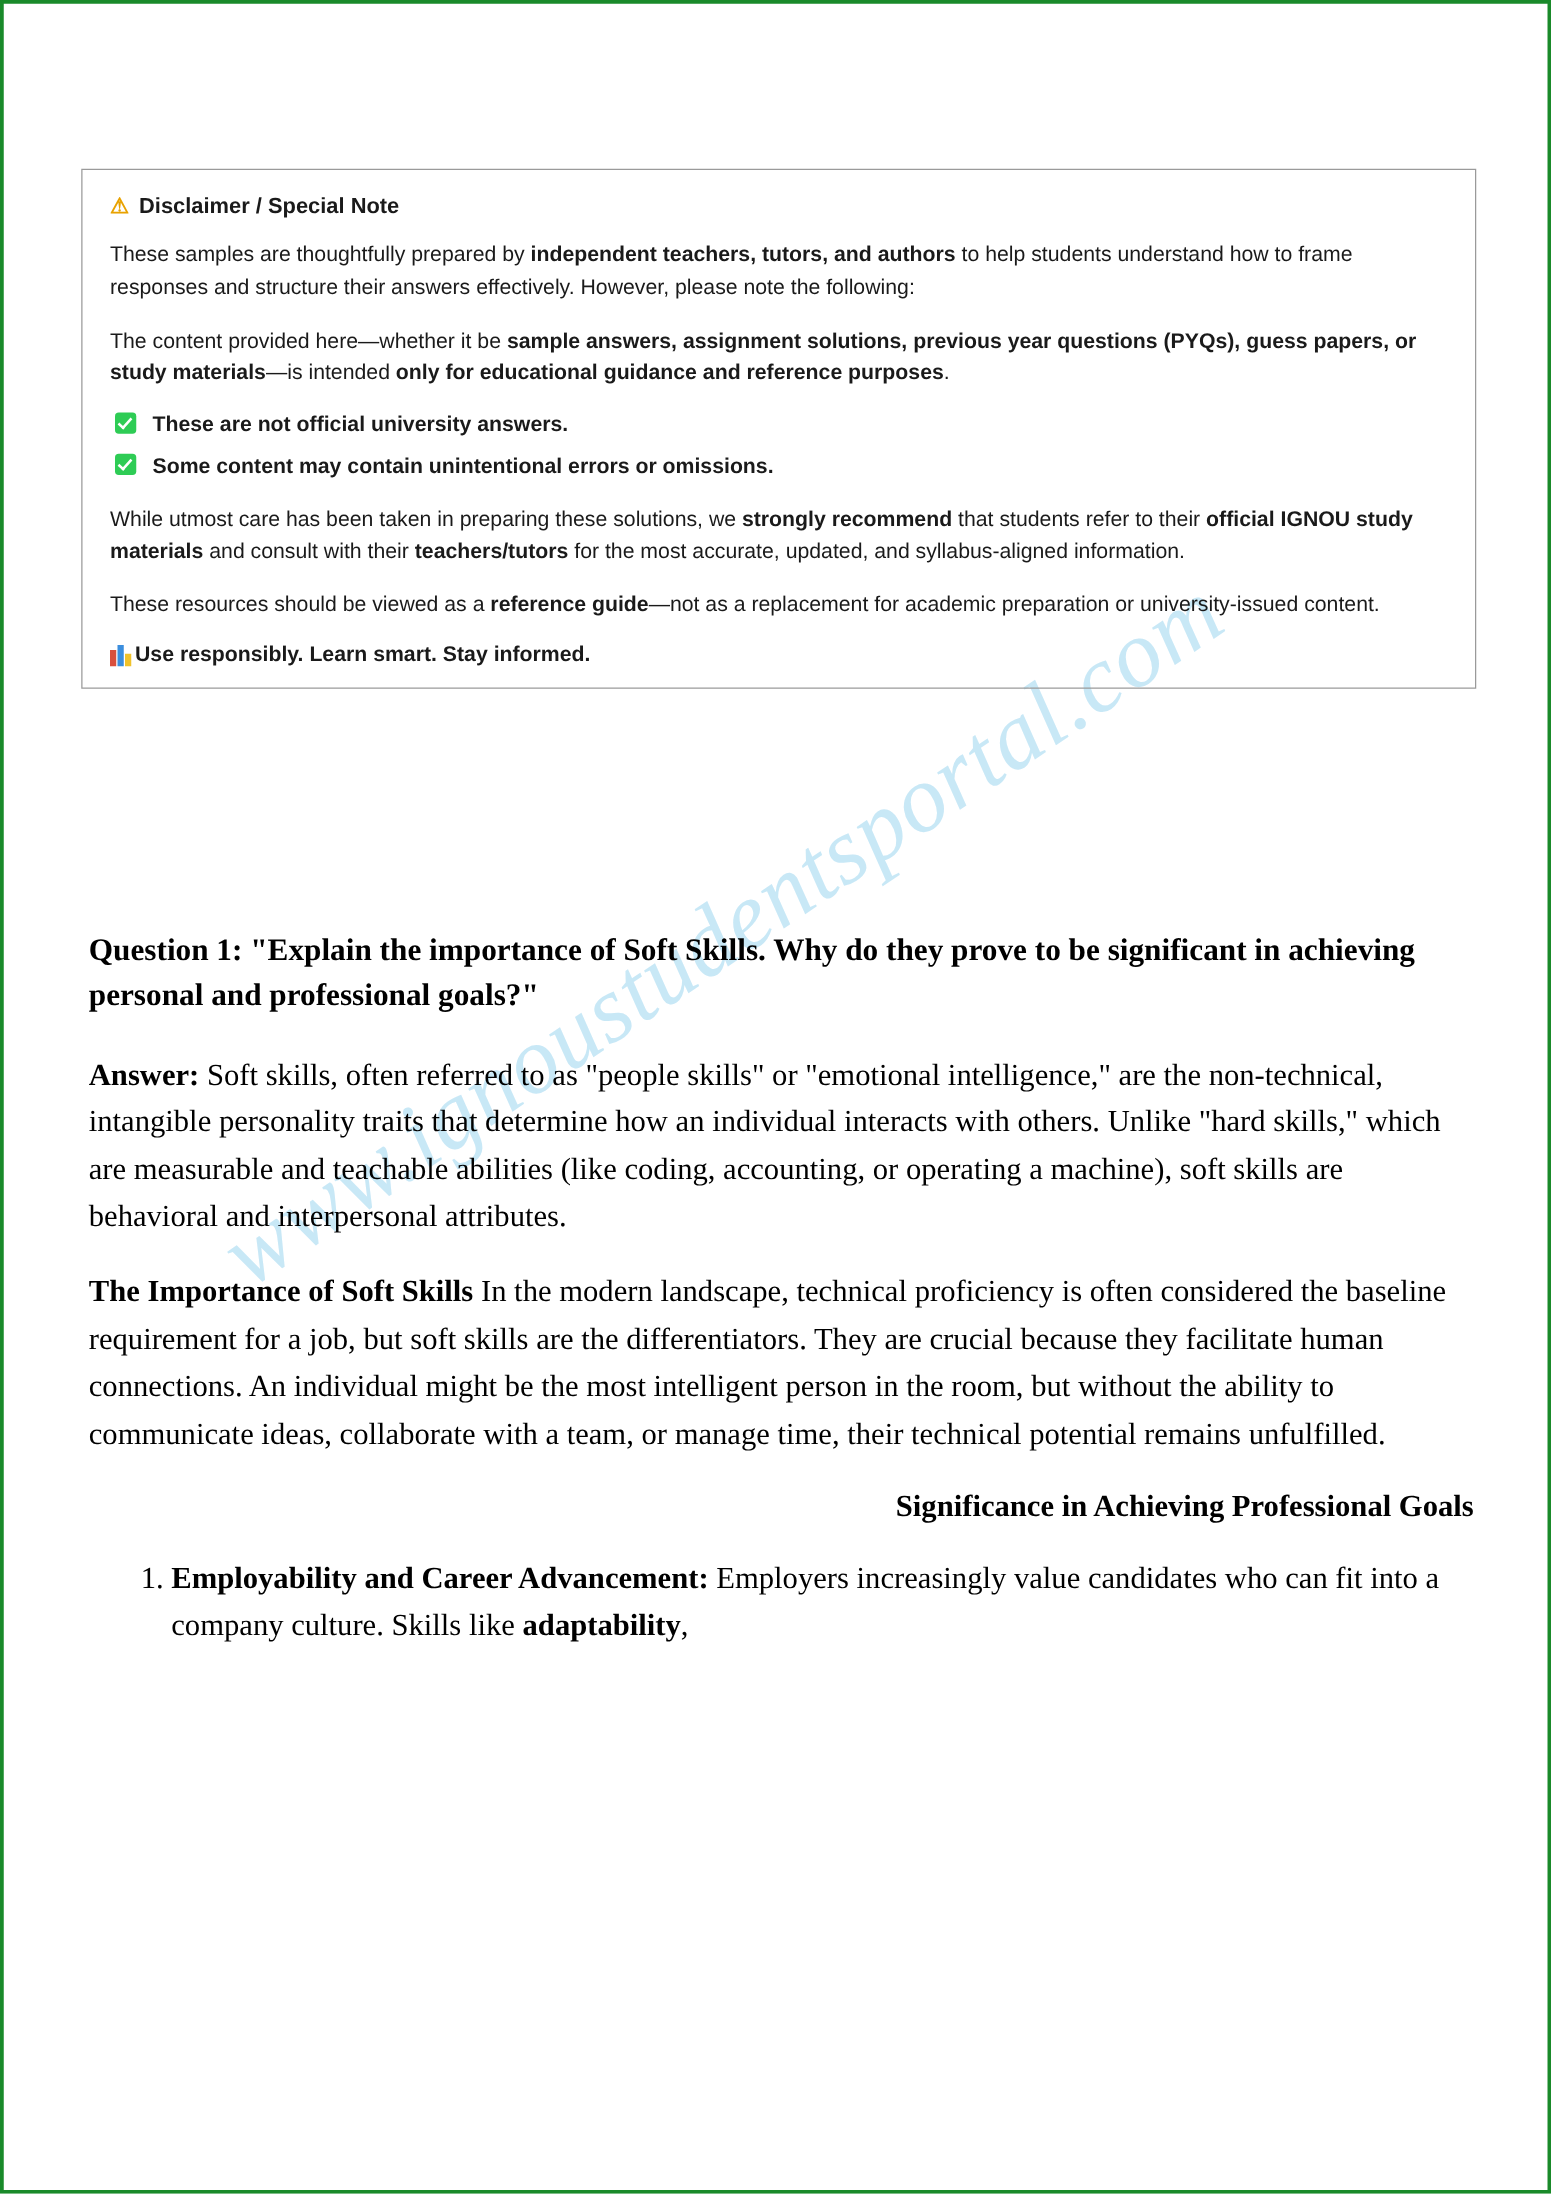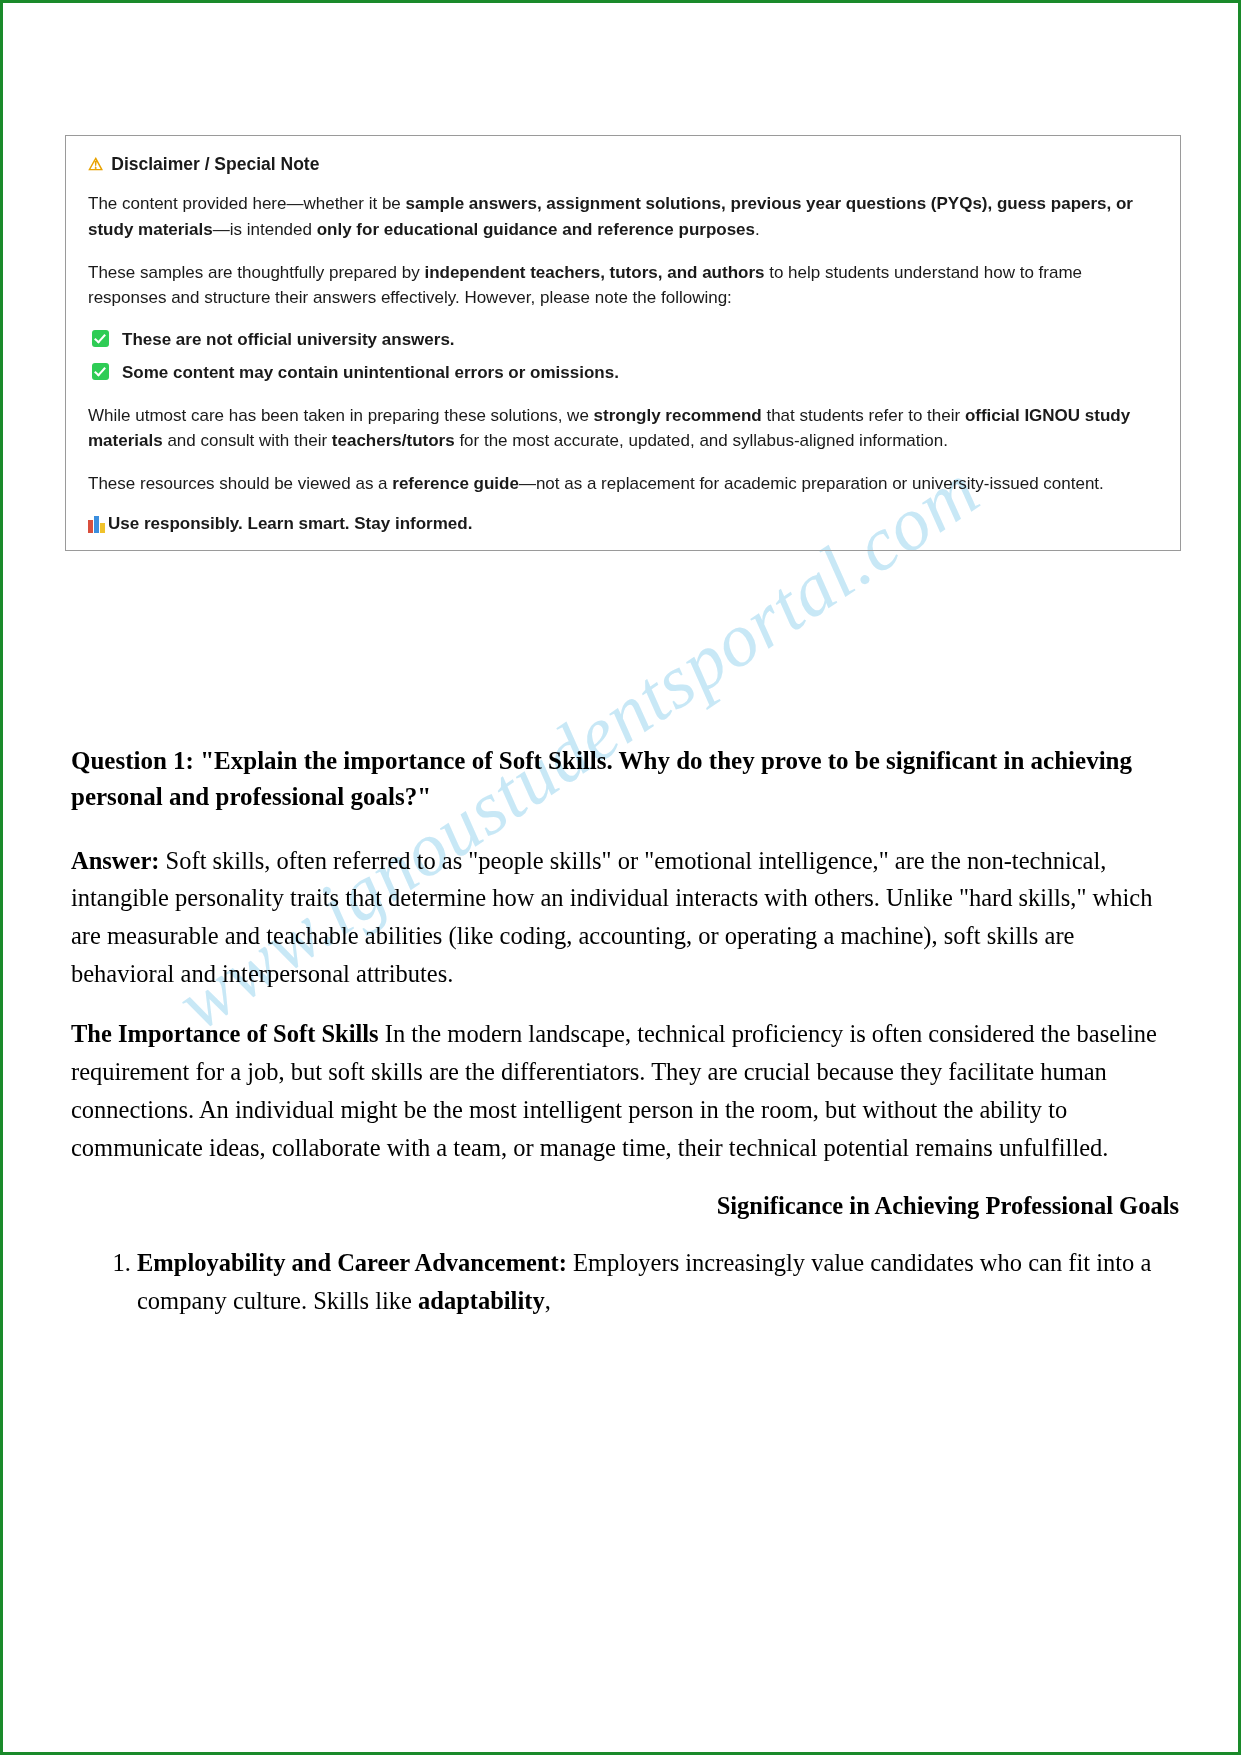--- a/index.html
+++ b/index.html
@@ -189,23 +189,23 @@
   </div>
 
   <div class="content">
 
     <div class="disclaimer">
       <div class="disclaimer-title">
         <span class="warn-icon">⚠</span>
         <span>Disclaimer / Special Note</span>
       </div>
 
+      <p><span>These samples are thoughtfully prepared by </span><b>independent teachers, tutors, and authors</b><span> to help students understand how to frame responses and structure their answers effectively. However, please note the following:</span></p>
+
       <p><span>The content provided here—whether it be </span><b>sample answers, assignment solutions, previous year questions (PYQs), guess papers, or study materials</b><span>—is intended </span><b>only for educational guidance and reference purposes</b><span>.</span></p>
-
-      <p><span>These samples are thoughtfully prepared by </span><b>independent teachers, tutors, and authors</b><span> to help students understand how to frame responses and structure their answers effectively. However, please note the following:</span></p>
 
       <ul class="checks">
         <li>
           <span class="check-box"></span>
           <span>These are not official university answers.</span>
         </li>
         <li>
           <span class="check-box"></span>
           <span>Some content may contain unintentional errors or omissions.</span>
         </li>

